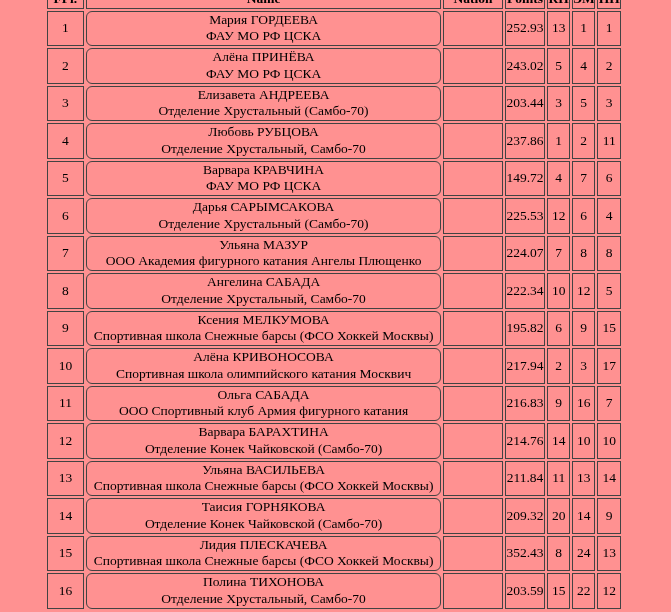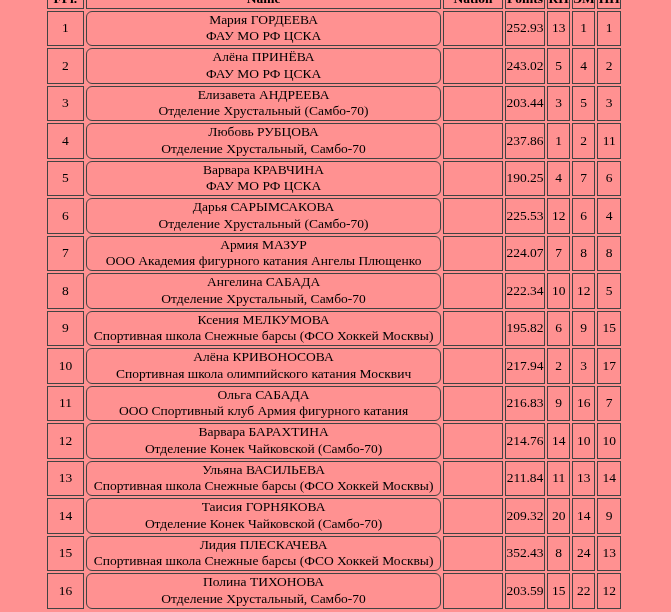--- a/index.html
+++ b/index.html
@@ -133,41 +133,41 @@
           <td>2</td>
           <td>11</td>
         </tr>
         <tr>
           <td>5</td>
           <td class="name-cell">
             <span class="skater-name">Варвара КРАВЧИНА</span>
             <span class="club-name">ФАУ МО РФ ЦСКА</span>
           </td>
           <td></td>
-          <td>190.25</td>
+          <td>149.72</td>
           <td>4</td>
           <td>7</td>
           <td>6</td>
         </tr>
         <tr>
           <td>6</td>
           <td class="name-cell">
             <span class="skater-name">Дарья САРЫМСАКОВА</span>
             <span class="club-name">Отделение Хрустальный (Самбо-70)</span>
           </td>
           <td></td>
           <td>225.53</td>
           <td>12</td>
           <td>6</td>
           <td>4</td>
         </tr>
         <tr>
           <td>7</td>
           <td class="name-cell">
-            <span class="skater-name">Армия МАЗУР</span>
+            <span class="skater-name">Ульяна МАЗУР</span>
             <span class="club-name">ООО Академия фигурного катания Ангелы Плющенко</span>
           </td>
           <td></td>
           <td>224.07</td>
           <td>7</td>
           <td>8</td>
           <td>8</td>
         </tr>
         <tr>
           <td>8</td>

